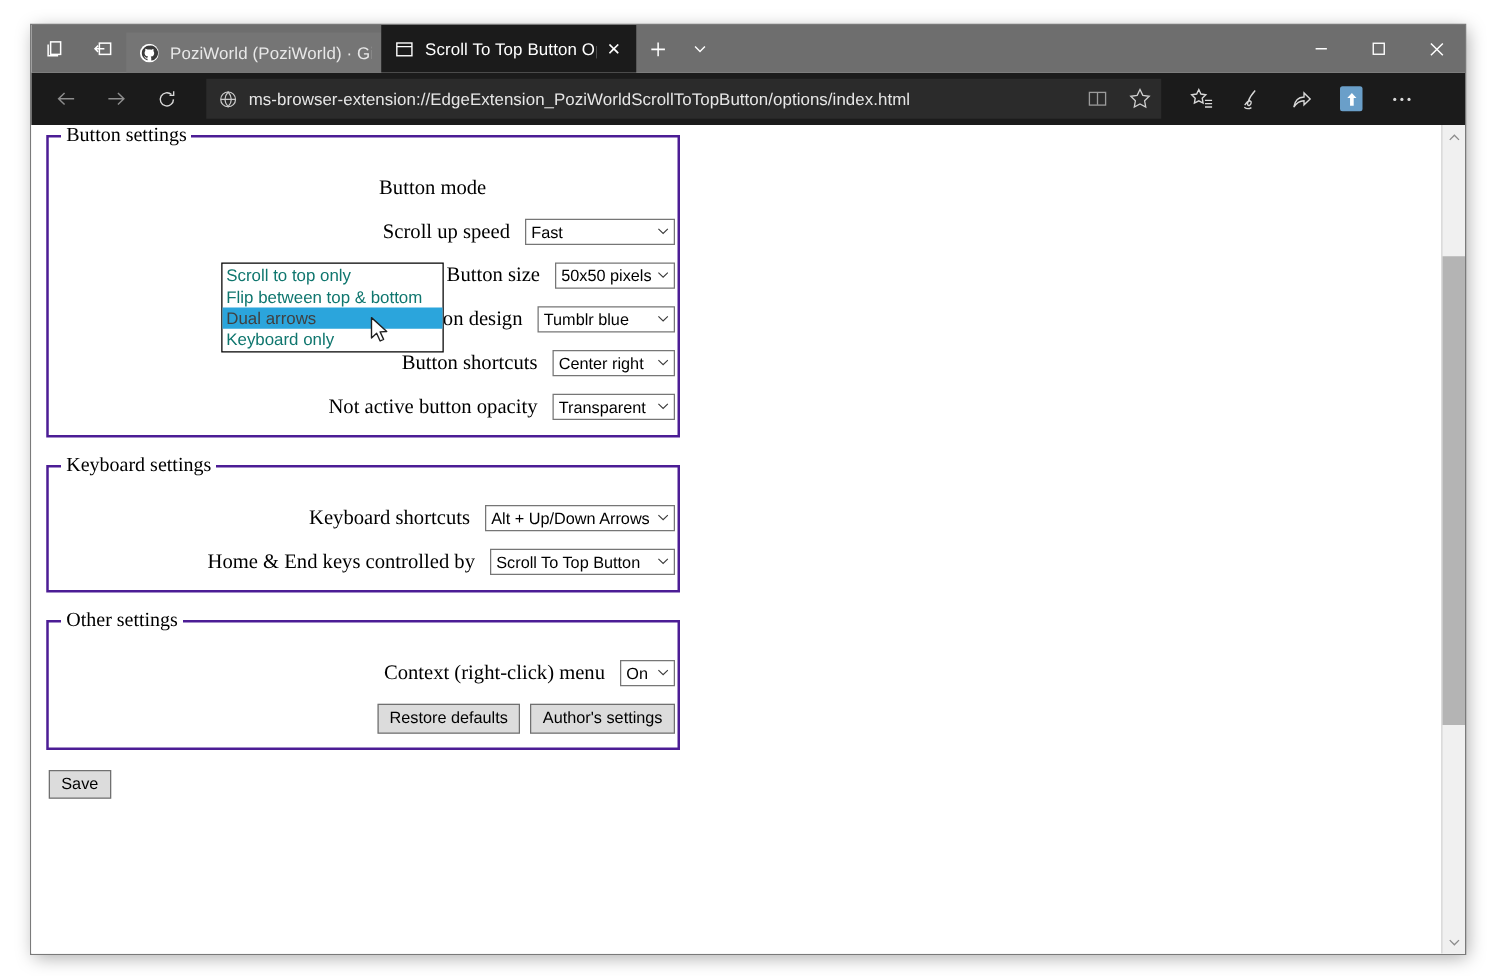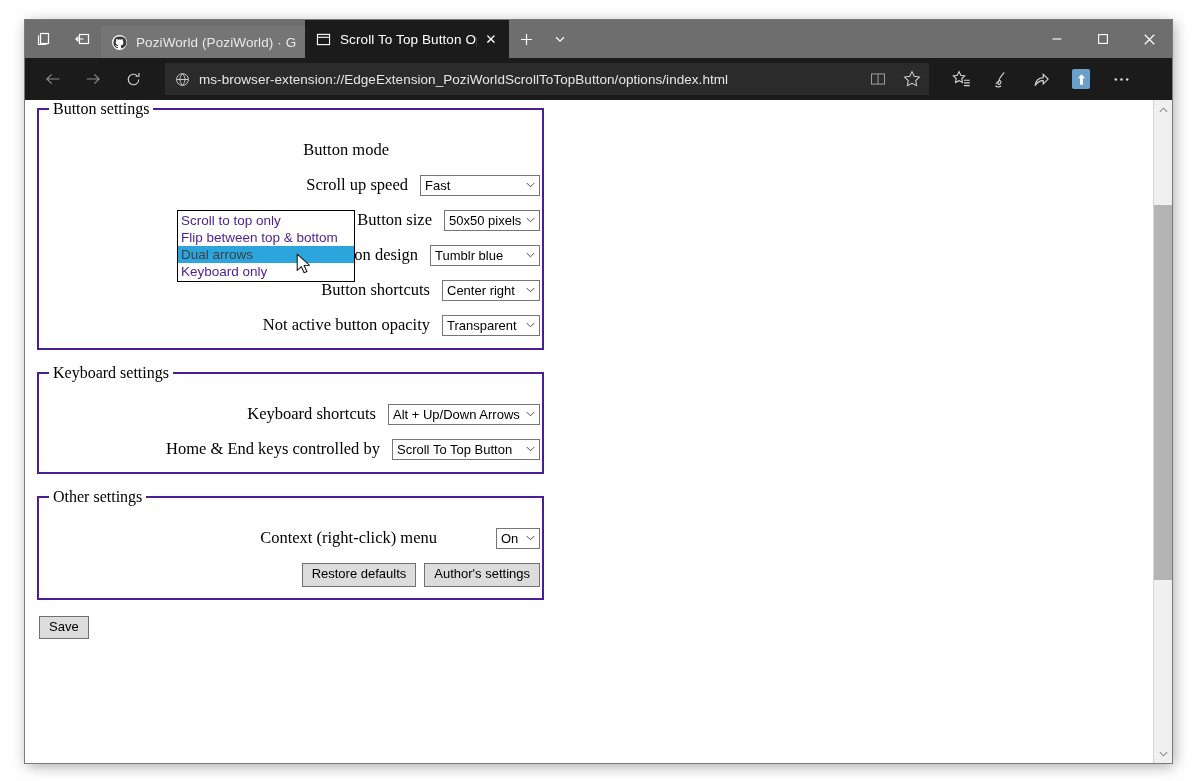--- a/index.html
+++ b/index.html
@@ -206,21 +206,21 @@
     width: 9px; height: 6px;
   }
   .sel.w120 { width: 120px; }
   .sel.w139 { width: 139px; }
   .sel.w96  { width: 96px; }
   .sel.w120b{ width: 120px; }
   .sel.w110 { width: 110px; }
   .sel.w98  { width: 98px; }
   .sel.w152 { width: 152px; }
   .sel.w148 { width: 148px; }
-  .sel.w44  { width: 44px; margin-left: 47px; }
+  .sel.w44  { width: 44px; }
 
   
   .pbtn {
     font-family: "Liberation Sans", sans-serif;
     font-size: 13px;
     background: #dcdcdc;
     border: 1px solid #707070;
     padding: 3px 9px 4px 9px;
     color: #000000;
     line-height: 1.1;
@@ -249,21 +249,21 @@
     border: 1px solid #000000;
     z-index: 50;
     font-family: "Liberation Sans", sans-serif;
     font-size: 13.5px;
     padding: 1px 0;
   }
   .dd-item {
     height: 17px;
     line-height: 17px;
     padding: 0 3px;
-    color: #4c1d95;
+    color: #0f766e;
     white-space: nowrap;
   }
   .dd-item.sel-item {
     background: #2bа5dc;
     background: #2ba5dc;
     color: #404040;
   }
   #cursor {
     position: absolute;
     left: 271px; top: 153px;

